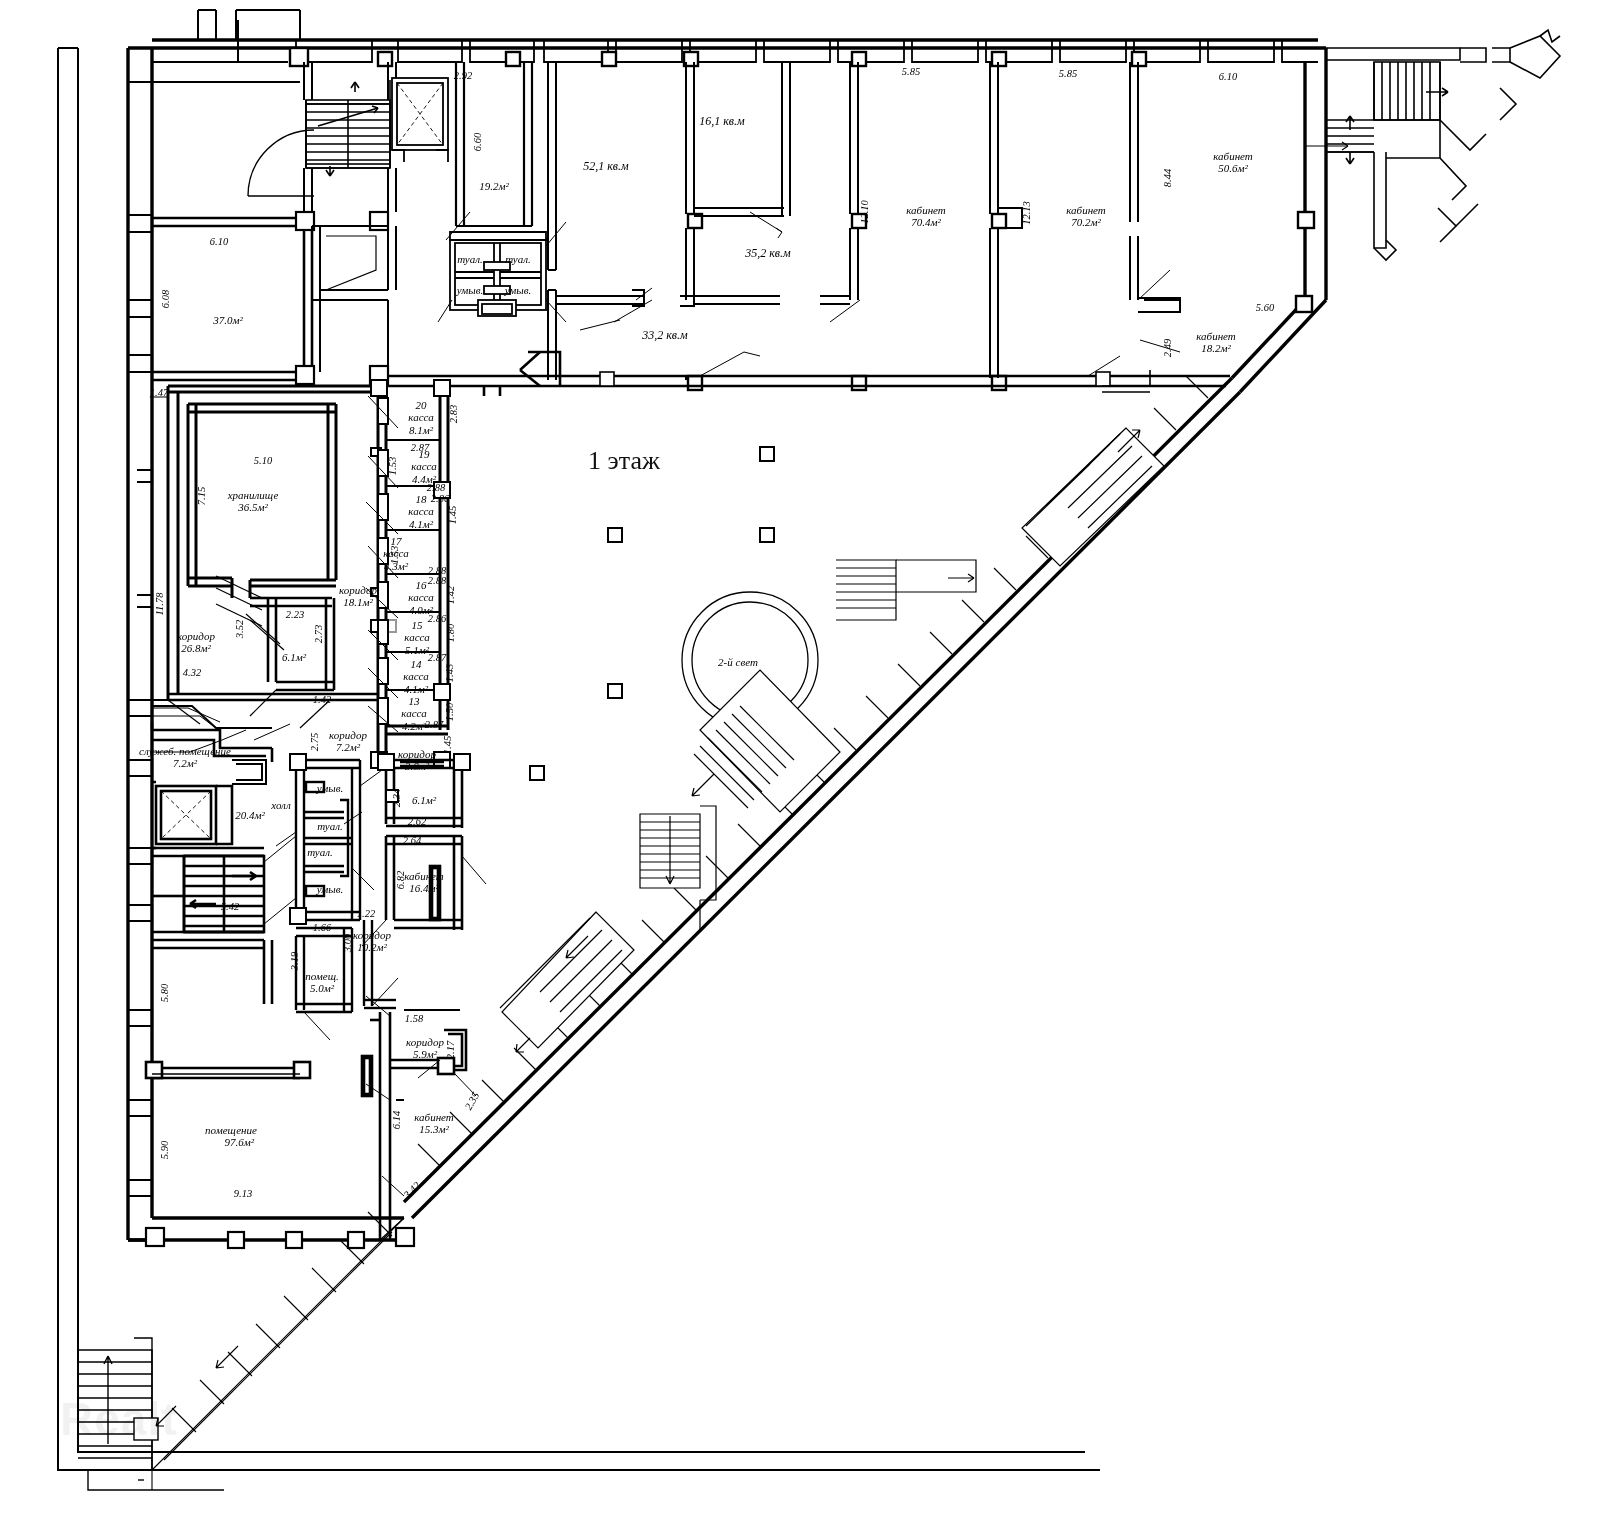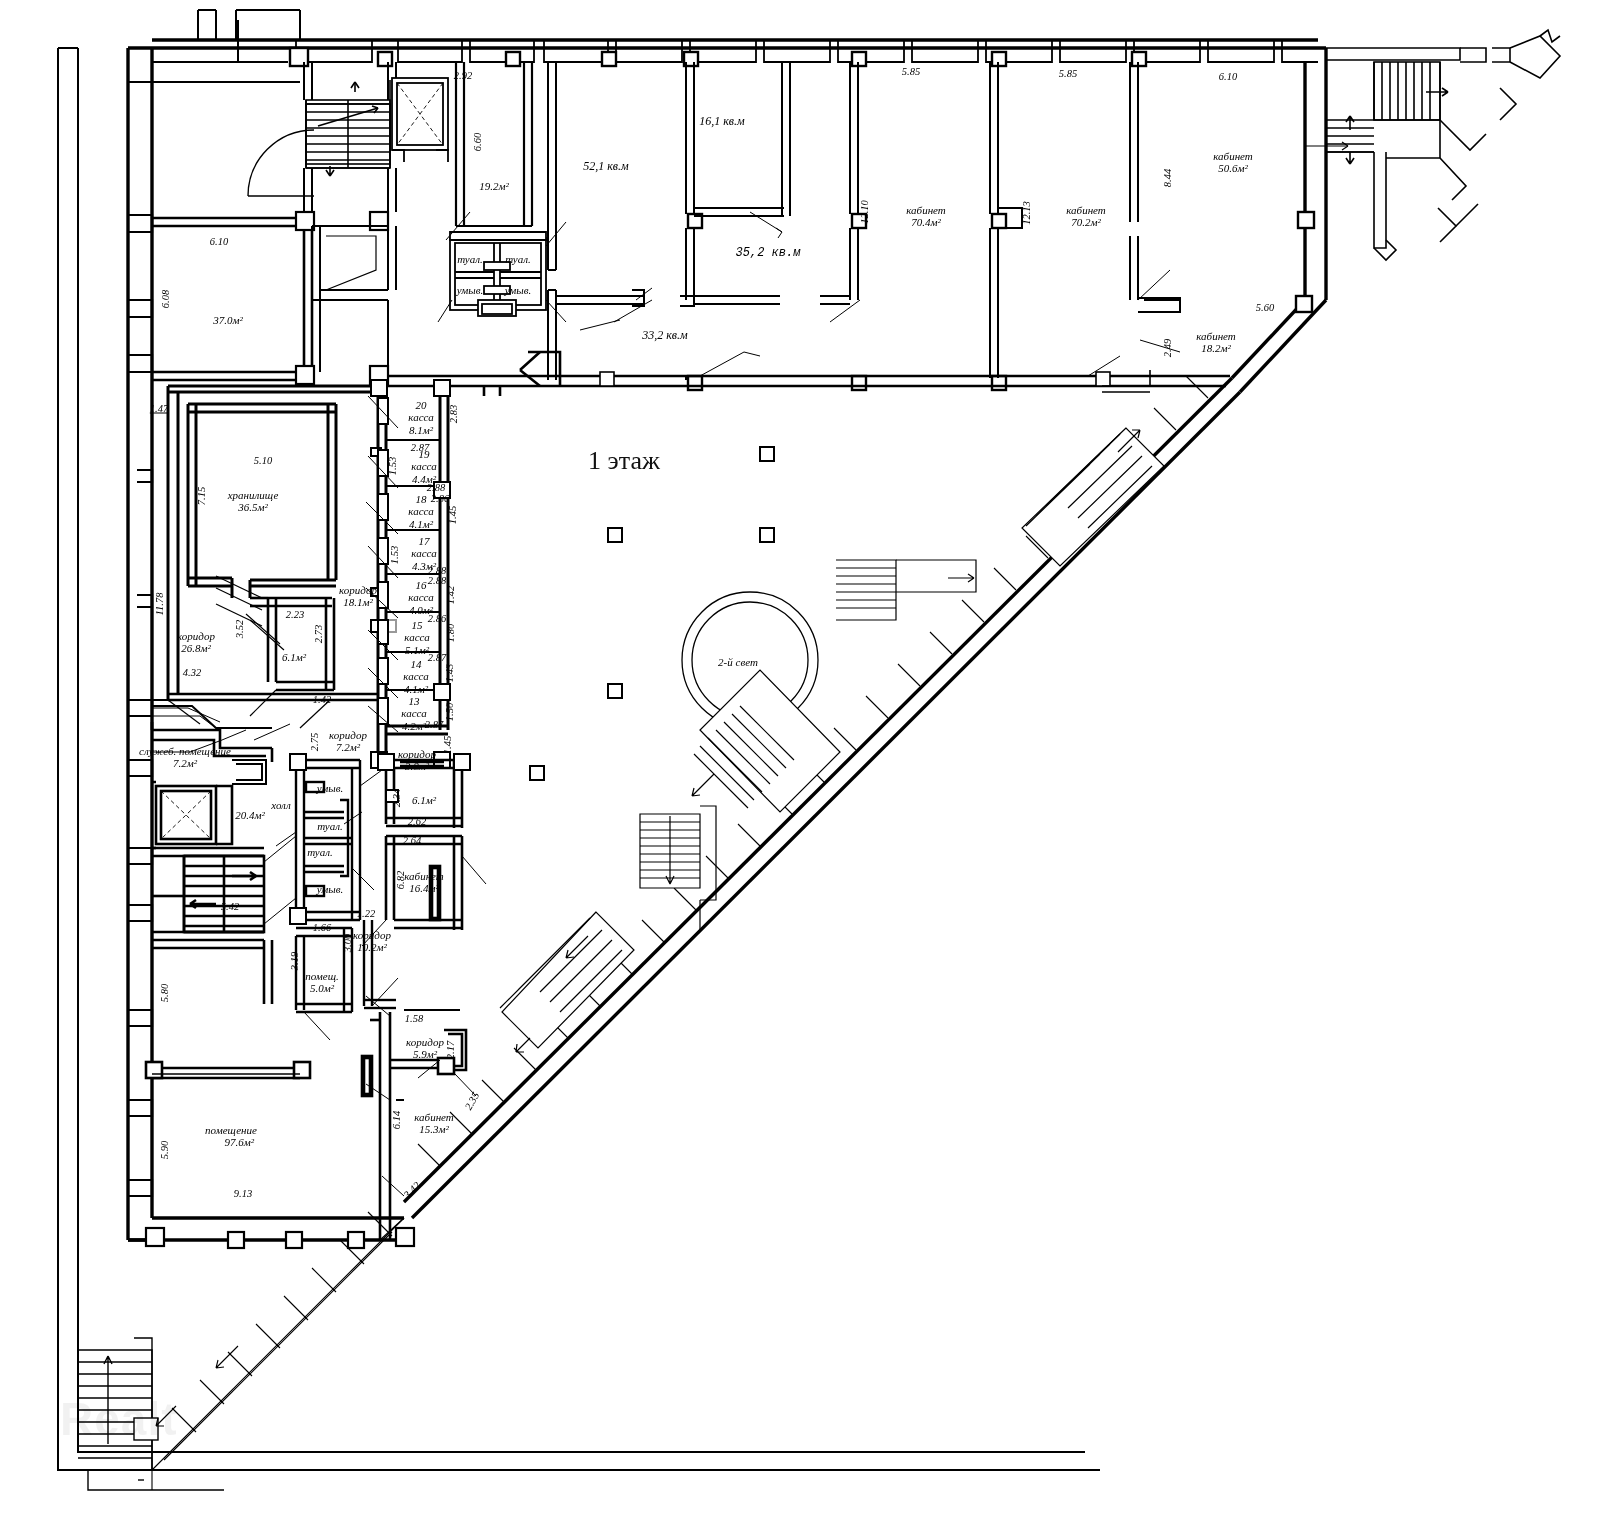--- a/index.html
+++ b/index.html
@@ -649,21 +649,21 @@
   </svg>
 
   <div id="title-layer">
       <div class="title" style="left: 624px; top: 461px;">1 этаж</div>
     </div>
   <div id="rooms-layer">
       <div class="room" style="left: 228px; top: 320px;">37.0м²</div>
       <div class="room" style="left: 494px; top: 186px;">19.2м²</div>
       <div class="room kvm" style="left: 606px; top: 167px;">52,1 кв.м</div>
       <div class="room kvm" style="left: 722px; top: 122px;">16,1 кв.м</div>
-      <div class="room kvm" style="left: 768px; top: 254px; font-family: Liberation Mono, monospace;">35,2 кв.м</div>
+      <div class="room kvm" style="left: 768px; top: 254px;">35,2 кв.м</div>
       <div class="room kvm" style="left: 665px; top: 336px;">33,2 кв.м</div>
       <div class="room" style="left: 926px; top: 216px;">кабинет
 70.4м²</div>
       <div class="room" style="left: 1086px; top: 216px;">кабинет
 70.2м²</div>
       <div class="room" style="left: 1233px; top: 162px;">кабинет
 50.6м²</div>
       <div class="room" style="left: 1216px; top: 342px;">кабинет
 18.2м²</div>
       <div class="room" style="left: 253px; top: 501px;">хранилище
@@ -703,40 +703,40 @@
       <div class="lbl" style="left: 518px; top: 291px;">умыв.</div>
       <div class="lbl" style="left: 330px; top: 789px;">умыв.</div>
       <div class="lbl" style="left: 330px; top: 827px;">туал.</div>
       <div class="lbl" style="left: 320px; top: 853px;">туал.</div>
       <div class="lbl" style="left: 330px; top: 890px;">умыв.</div>
     </div>
   <div id="kassa-layer">
       <div class="room" style="left: 421px; top: 417px;"><span class="n">20</span><span class="n">касса</span><span class="n">8.1м²</span></div>
       <div class="room" style="left: 424px; top: 466px;"><span class="n">19</span><span class="n">касса</span><span class="n">4.4м²</span></div>
       <div class="room" style="left: 421px; top: 511px;"><span class="n">18</span><span class="n">касса</span><span class="n">4.1м²</span></div>
-      <div class="room" style="left: 424px; top: 553px;"><span class="n">17</span><span class="n">касса</span><span class="n">4.3м²</span></div>
+      <div class="room" style="left: 396px; top: 553px;"><span class="n">17</span><span class="n">касса</span><span class="n">4.3м²</span></div>
       <div class="room" style="left: 421px; top: 597px;"><span class="n">16</span><span class="n">касса</span><span class="n">4.0м²</span></div>
       <div class="room" style="left: 417px; top: 637px;"><span class="n">15</span><span class="n">касса</span><span class="n">5.1м²</span></div>
       <div class="room" style="left: 416px; top: 676px;"><span class="n">14</span><span class="n">касса</span><span class="n">4.1м²</span></div>
       <div class="room" style="left: 414px; top: 713px;"><span class="n">13</span><span class="n">касса</span><span class="n">4.2м²</span></div>
     </div>
   <div id="dims-layer">
       <div class="dim" style="left: 463px; top: 75px;">2.92</div>
       <div class="dim" style="left: 911px; top: 71px;">5.85</div>
       <div class="dim" style="left: 1068px; top: 73px;">5.85</div>
       <div class="dim" style="left: 1228px; top: 76px;">6.10</div>
       <div class="dim" style="left: 477px; top: 142px; transform: translate(-50%, -50%) rotate(-90deg);">6.60</div>
       <div class="dim" style="left: 219px; top: 241px;">6.10</div>
       <div class="dim" style="left: 165px; top: 299px; transform: translate(-50%, -50%) rotate(-90deg);">6.08</div>
       <div class="dim" style="left: 864px; top: 212px; transform: translate(-50%, -50%) rotate(-90deg);">12.10</div>
       <div class="dim" style="left: 1026px; top: 213px; transform: translate(-50%, -50%) rotate(-90deg);">12.13</div>
       <div class="dim" style="left: 1167px; top: 178px; transform: translate(-50%, -50%) rotate(-90deg);">8.44</div>
       <div class="dim" style="left: 1228px; top: 307px; margin-left: 37px;">5.60</div>
       <div class="dim" style="left: 1167px; top: 348px; transform: translate(-50%, -50%) rotate(-90deg);">2.49</div>
-      <div class="dim" style="left: 159px; top: 408px; text-decoration: underline;">1.47</div>
+      <div class="dim" style="left: 159px; top: 392px; text-decoration: underline;">1.47</div>
       <div class="dim" style="left: 263px; top: 420px; margin-top: 40px;">5.10</div>
       <div class="dim" style="left: 201px; top: 496px; transform: translate(-50%, -50%) rotate(-90deg);">7.15</div>
       <div class="dim" style="left: 159px; top: 604px; transform: translate(-50%, -50%) rotate(-90deg);">11.78</div>
       <div class="dim" style="left: 192px; top: 672px;">4.32</div>
       <div class="dim" style="left: 239px; top: 629px; transform: translate(-50%, -50%) rotate(-90deg);">3.52</div>
       <div class="dim" style="left: 295px; top: 614px;">2.23</div>
       <div class="dim" style="left: 318px; top: 634px; transform: translate(-50%, -50%) rotate(-90deg);">2.73</div>
       <div class="dim" style="left: 322px; top: 699px;">1.42</div>
       <div class="dim" style="left: 453px; top: 414px; transform: translate(-50%, -50%) rotate(-90deg);">2.83</div>
       <div class="dim" style="left: 420px; top: 447px;">2.87</div>

